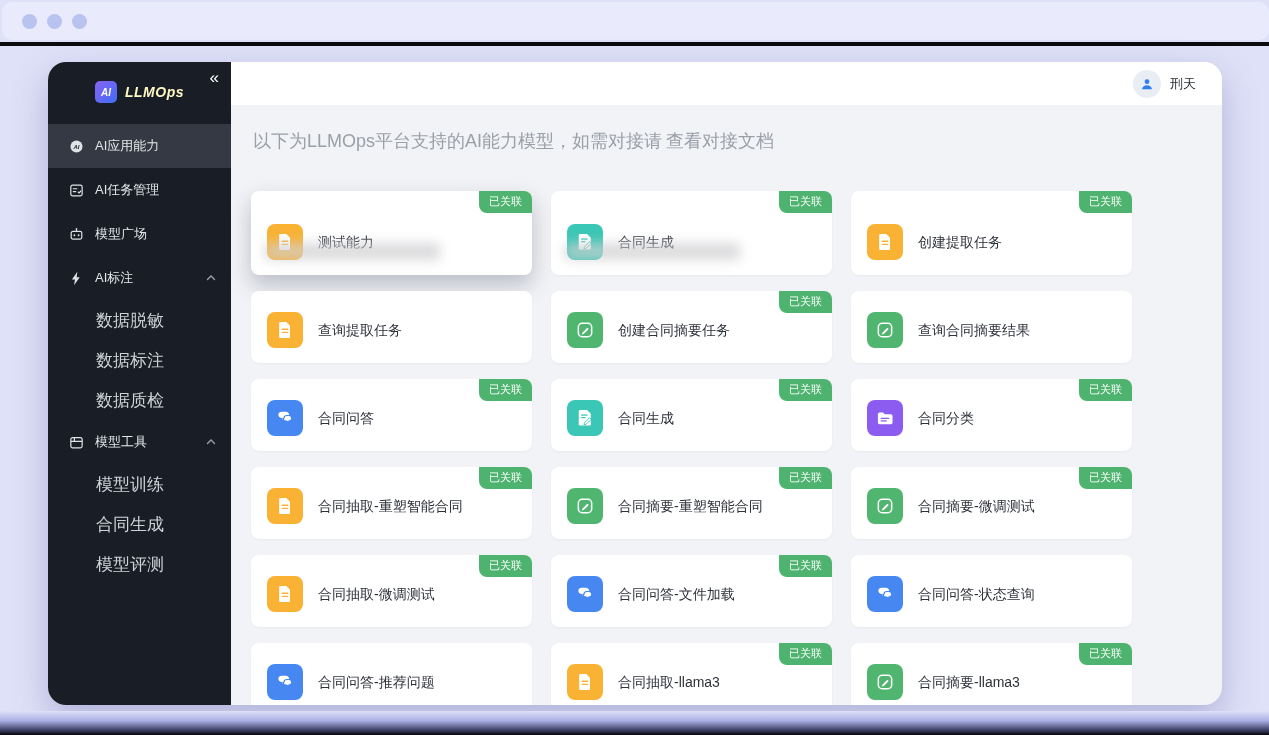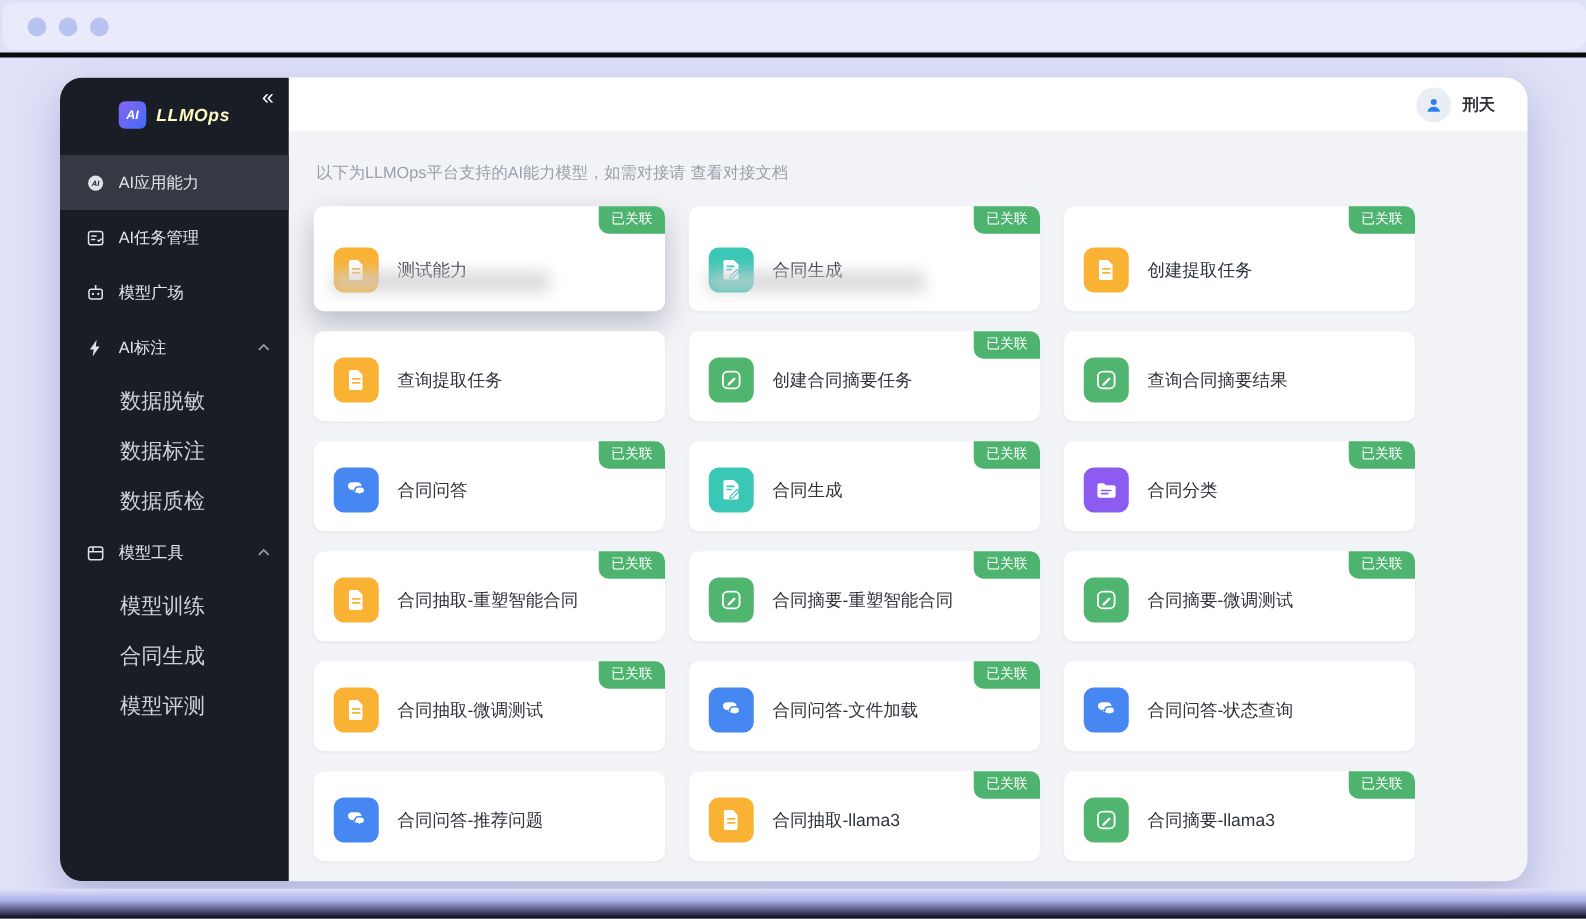--- a/index.html
+++ b/index.html
@@ -35,27 +35,27 @@
   .side-item.active { background:#343943; }
   .side-icon { width:17px; height:17px; flex:none; display:flex; align-items:center; justify-content:center; color:#dfe2e6; }
   .side-label { flex:1; white-space:nowrap; }
   .chev { color:#9aa0a8; display:flex; }
   .side-sub { height:40px; display:flex; align-items:center; padding-left:48px; font-size:17px;
               color:#ced2d8; cursor:pointer; white-space:nowrap; }
 
   
   .content { flex:1; display:flex; flex-direction:column; min-width:0; }
   .hdr { height:43px; background:#fff; flex:none; display:flex; align-items:center;
-         justify-content:flex-end; padding-right:26px; gap:9px;font-weight:bold; }
+         justify-content:flex-end; padding-right:26px; gap:9px; }
   .avatar { width:28px; height:28px; border-radius:50%; background:#e9edf4;
             display:flex; align-items:center; justify-content:center; cursor:pointer; }
   .uname { font-size:13px; color:#2b2f36; }
 
   .body { flex:1; padding:24px 20px 0 20px; overflow:hidden; }
-  .intro { font-size:13px; color:#9aa0a8; margin-bottom:18px; margin-left:2px; }
+  .intro { font-size:18px; color:#9aa0a8; margin-bottom:38px; margin-left:2px; }
   .intro a { color:#9aa0a8; text-decoration:none; margin-left:4px; cursor:pointer; }
 
   .grid { display:grid; grid-template-columns:repeat(3,281px); grid-template-rows:84px repeat(5,72px);
           column-gap:19px; row-gap:16px; }
   .card { background:#fff; border-radius:8px; position:relative; padding:15px 16px;
           display:flex; align-items:flex-end; cursor:pointer;
           box-shadow:0 1px 2px rgba(40,50,80,.05); }
   .card.elevated { box-shadow:0 10px 22px rgba(40,50,80,.28); }
   .tile { width:36px; height:36px; border-radius:8px; flex:none;
           display:flex; align-items:center; justify-content:center; }

